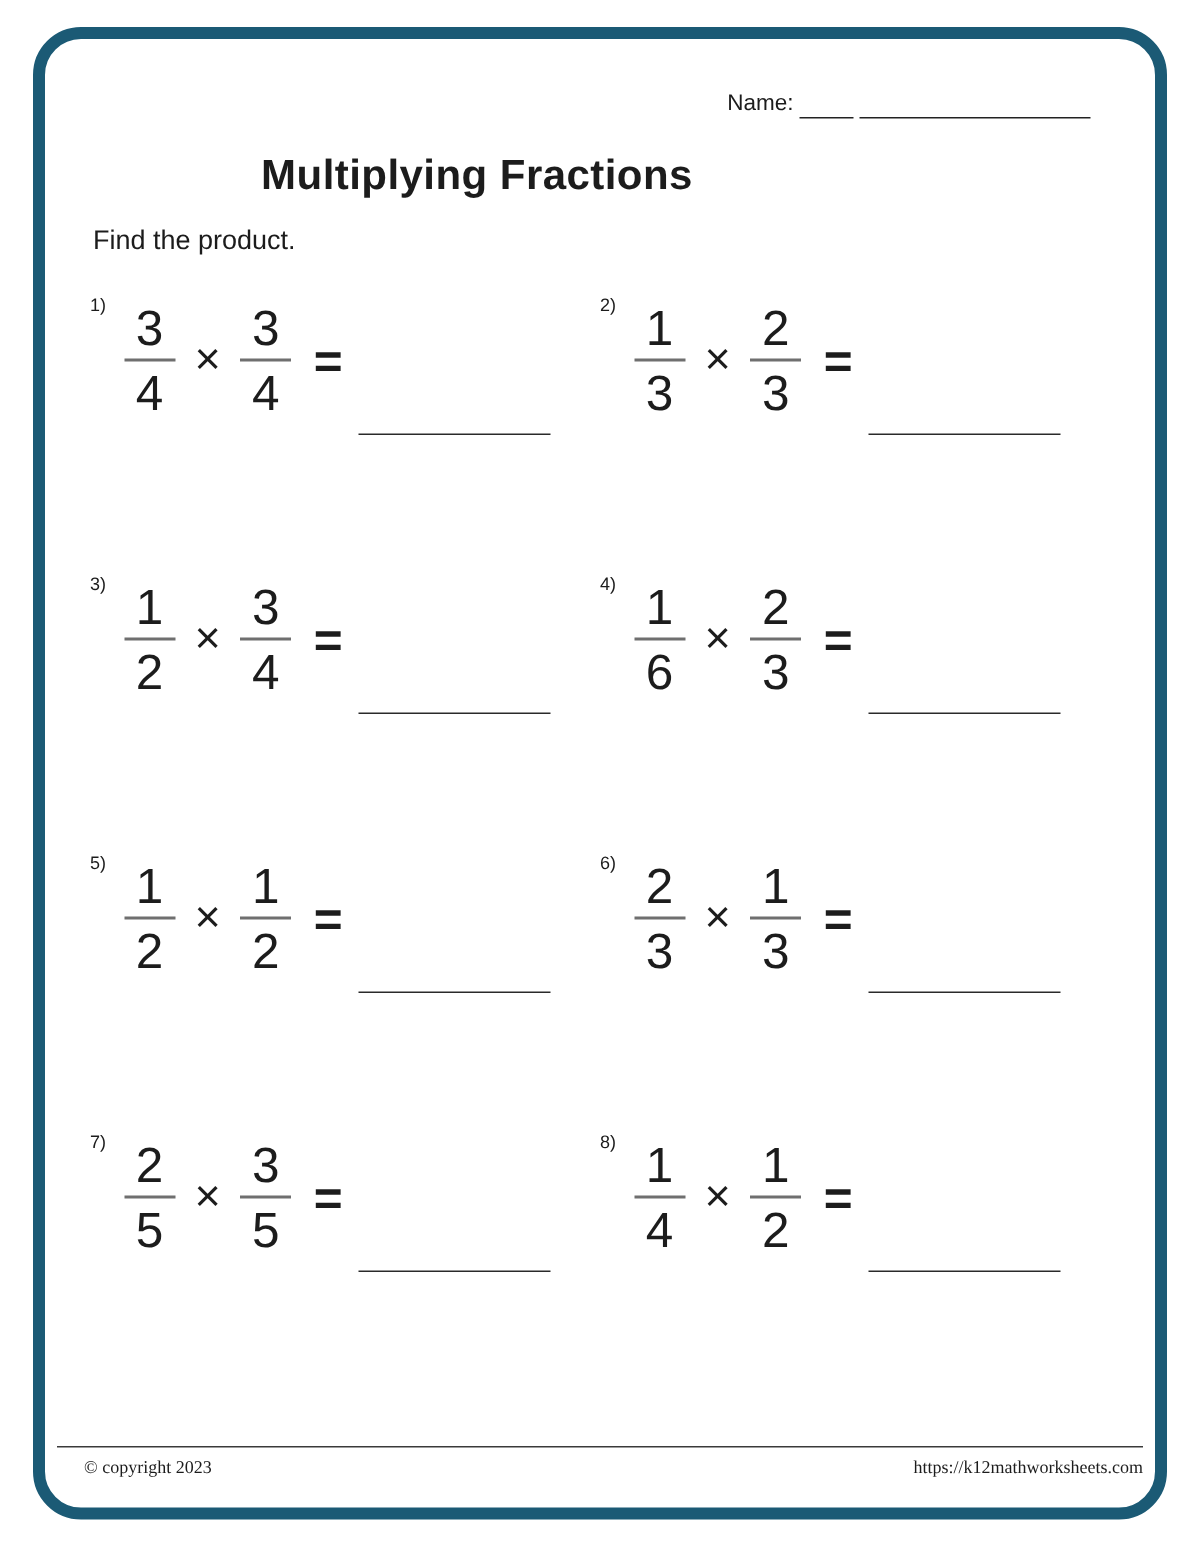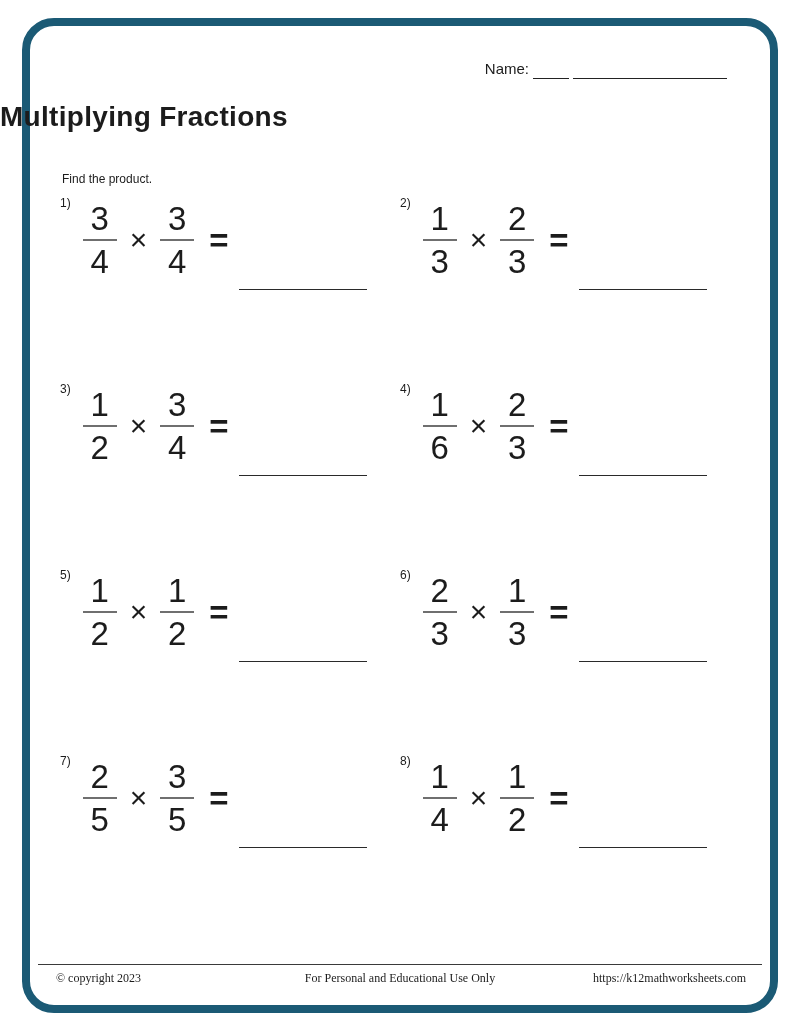--- a/index.html
+++ b/index.html
@@ -14,24 +14,24 @@
   }
   .name-row {
     position:absolute; top:60px; right:73px;
     display:flex; align-items:flex-end; font-size:15px;text-align:right;
   }
   .name-label { padding-bottom:2px; }
   .name-seg { border-bottom:1.6px solid #222; height:18px; display:inline-block; }
   .name-seg.s1 { width:36px; margin-left:4px; }
   .name-seg.s2 { width:154px; margin-left:4px; }
   .title {
-    position:absolute; top:101px; left:0; width:636px; text-align:left;
+    position:absolute; top:101px; left:0; width:636px; text-align:center;
     font-size:28px; font-weight:bold; letter-spacing:0.3px;
   }
-  .instruction { position:absolute; top:172px; left:62px; font-size:12px; }
+  .instruction { position:absolute; top:150px; left:62px; font-size:18px; }
   .problems-grid {
     position:absolute; top:194px; left:60px;
     display:grid; grid-template-columns:340px 340px; grid-auto-rows:186px;
   }
   .problem { display:flex; align-items:flex-start; }
   .pnum { font-size:12px; margin-top:2px; flex:0 0 auto; }
   .expr { display:flex; align-items:center; margin-left:12px; margin-top:8px; }
   .frac { display:flex; flex-direction:column; align-items:center; flex:0 0 auto; }
   .fnum, .fden { font-size:33px; line-height:1.0; }
   .fbar { width:34px; height:2px; background:#6f6f6f; margin:4px 0; }
@@ -44,21 +44,21 @@
   .footer {
     position:absolute; left:38px; top:964px; width:724px;
     border-top:1.6px solid #3a3a3a; padding-top:6px;
     display:flex; justify-content:space-between; align-items:baseline;
     font-size:12px;
     font-family:Liberation Serif, serif;
   }
   .footer .center { position:absolute; left:0; width:100%; text-align:center; pointer-events:none; }
   .footer .left, .footer .right { position:relative; z-index:1; background:transparent; }
   .footer .left { margin-left:18px; }
-  .footer .right { margin-right:16px; }
+  .footer .right { }
 </style>
 </head>
 <body>
 
 <div class="sheet-border"></div>
 
 <div class="name-row">
   <span class="name-label">Name:</span>
   <span class="name-seg s1"></span>
   <span class="name-seg s2"></span>
@@ -219,15 +219,14 @@
       </div>
       <span class="equals">=</span>
       <span class="answer-line"></span>
     </div>
   </div>
 
 </div>
 
 <div class="footer">
   <span class="left">© copyright 2023</span>
-  <span class="center">For Personal and Educational Use Only</span>
   <span class="right">https://k12mathworksheets.com</span>
 </div>
 
 </body></html>

